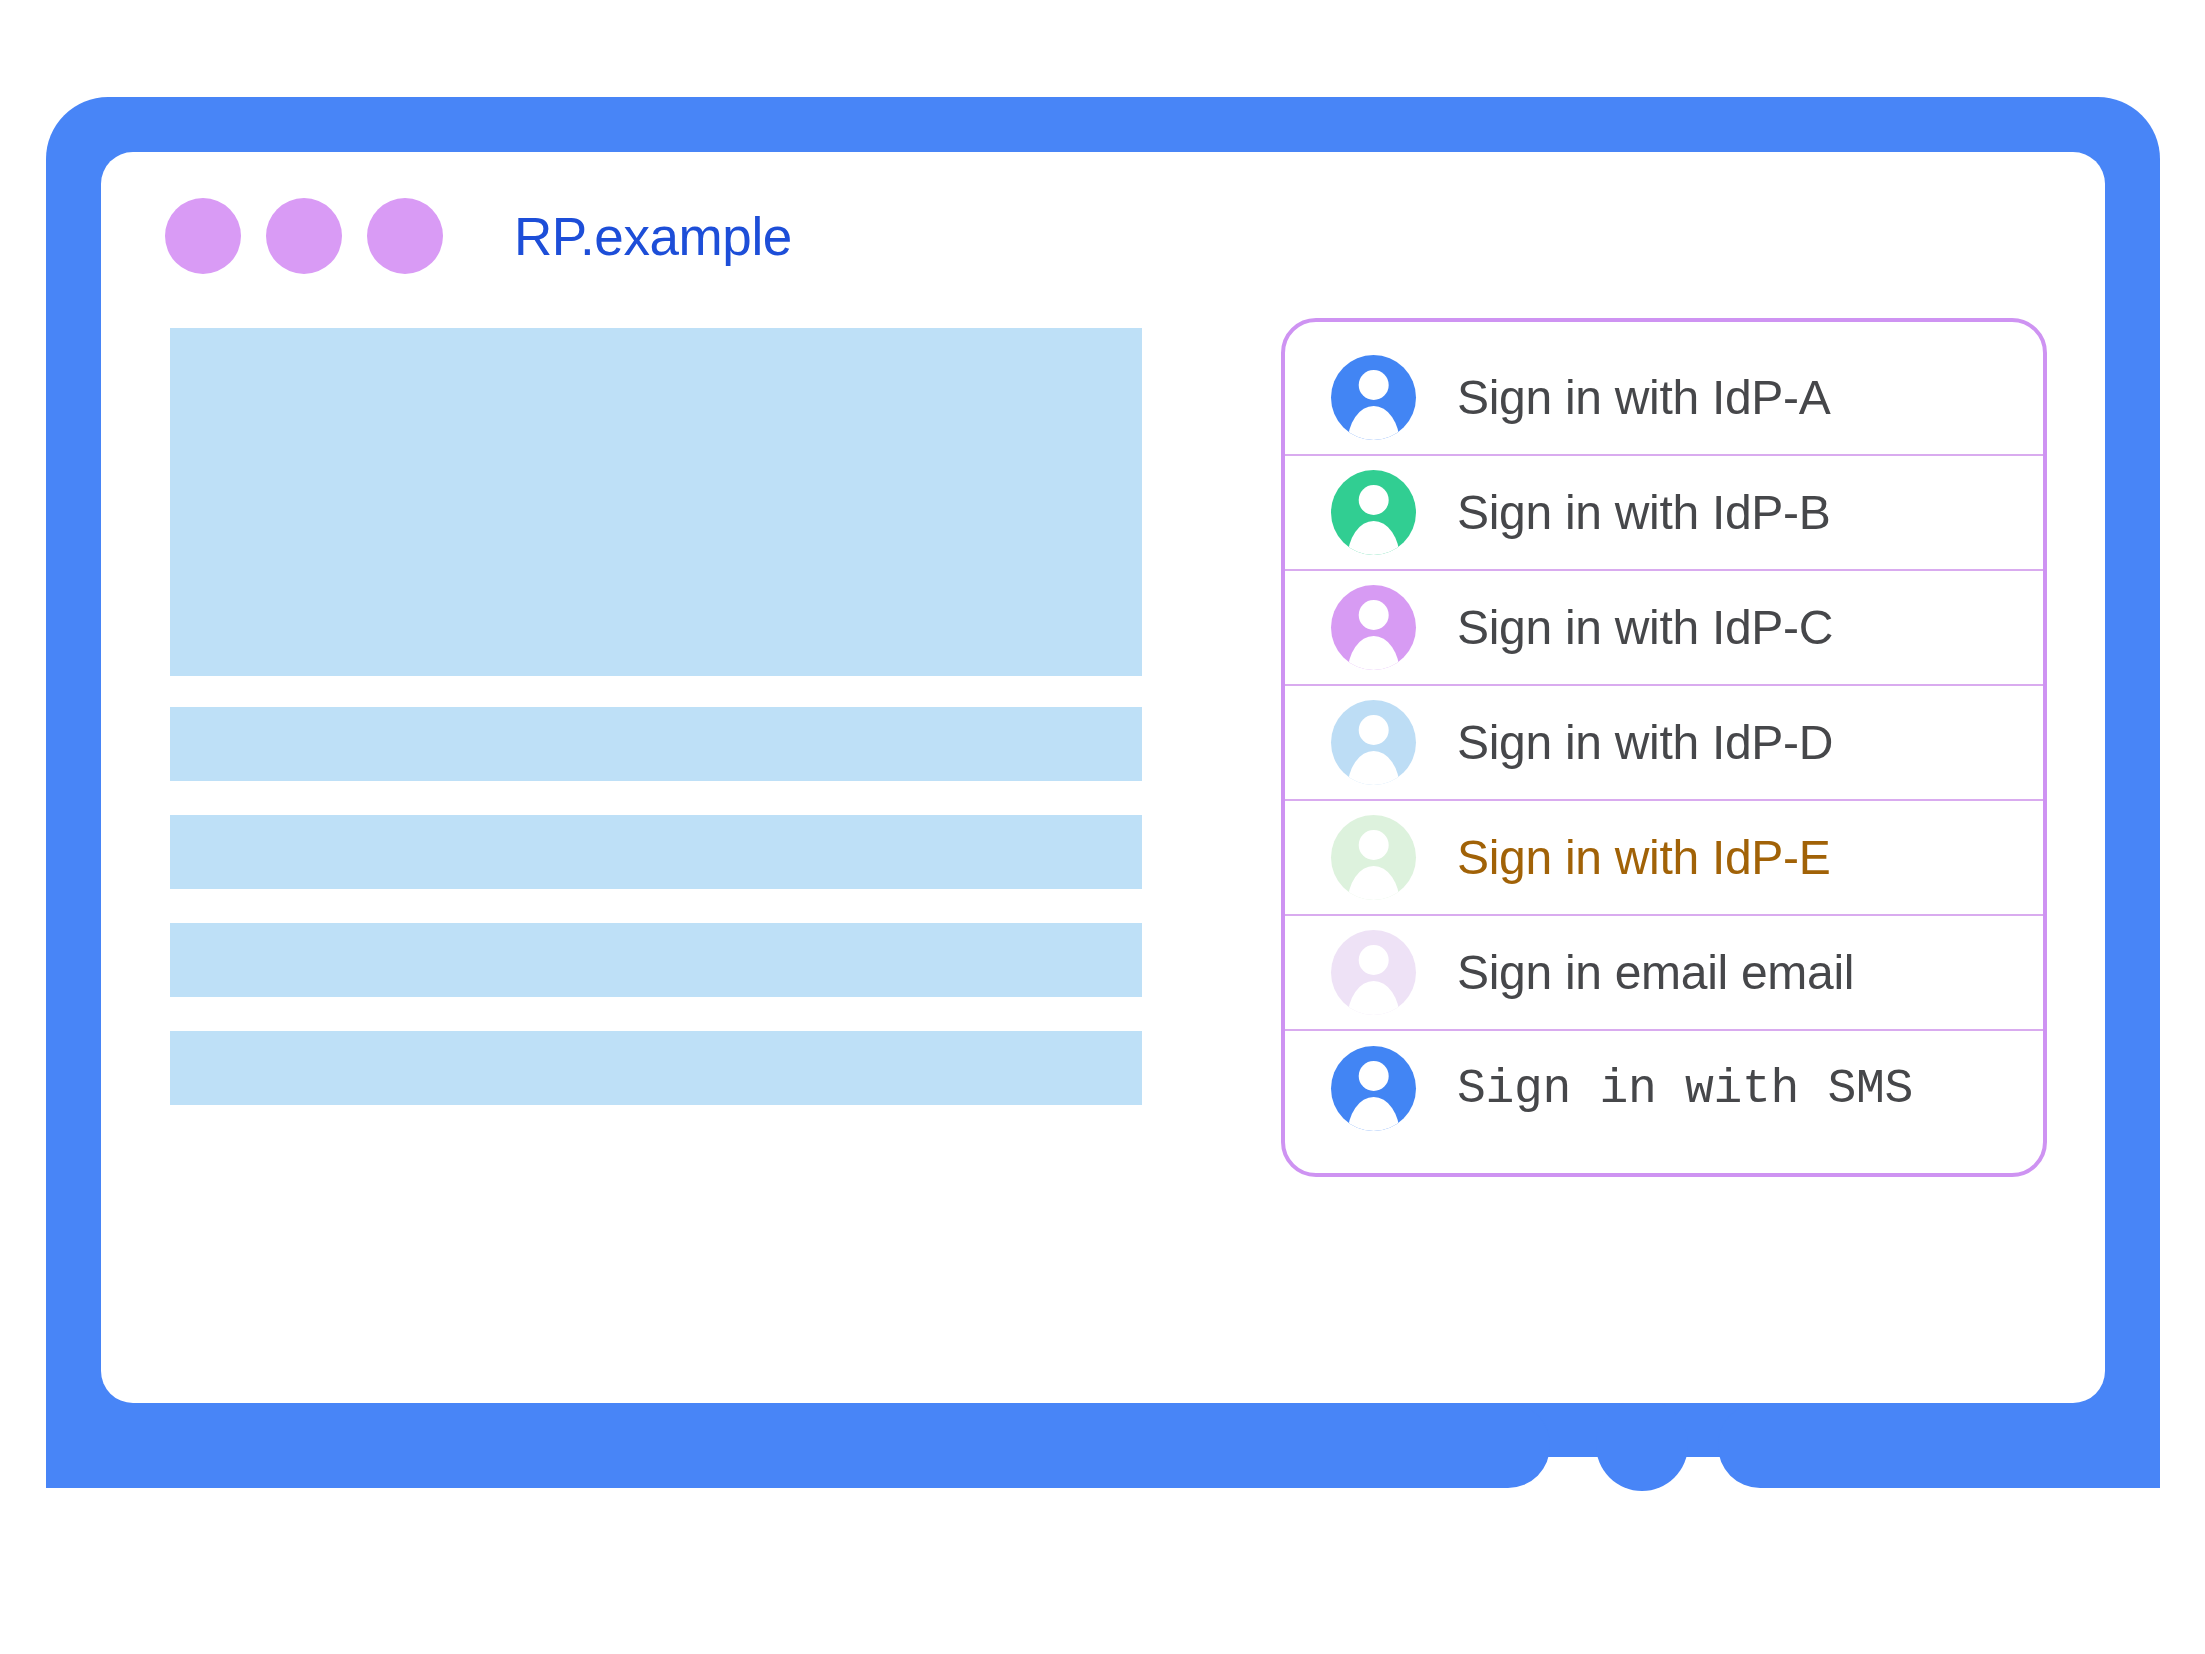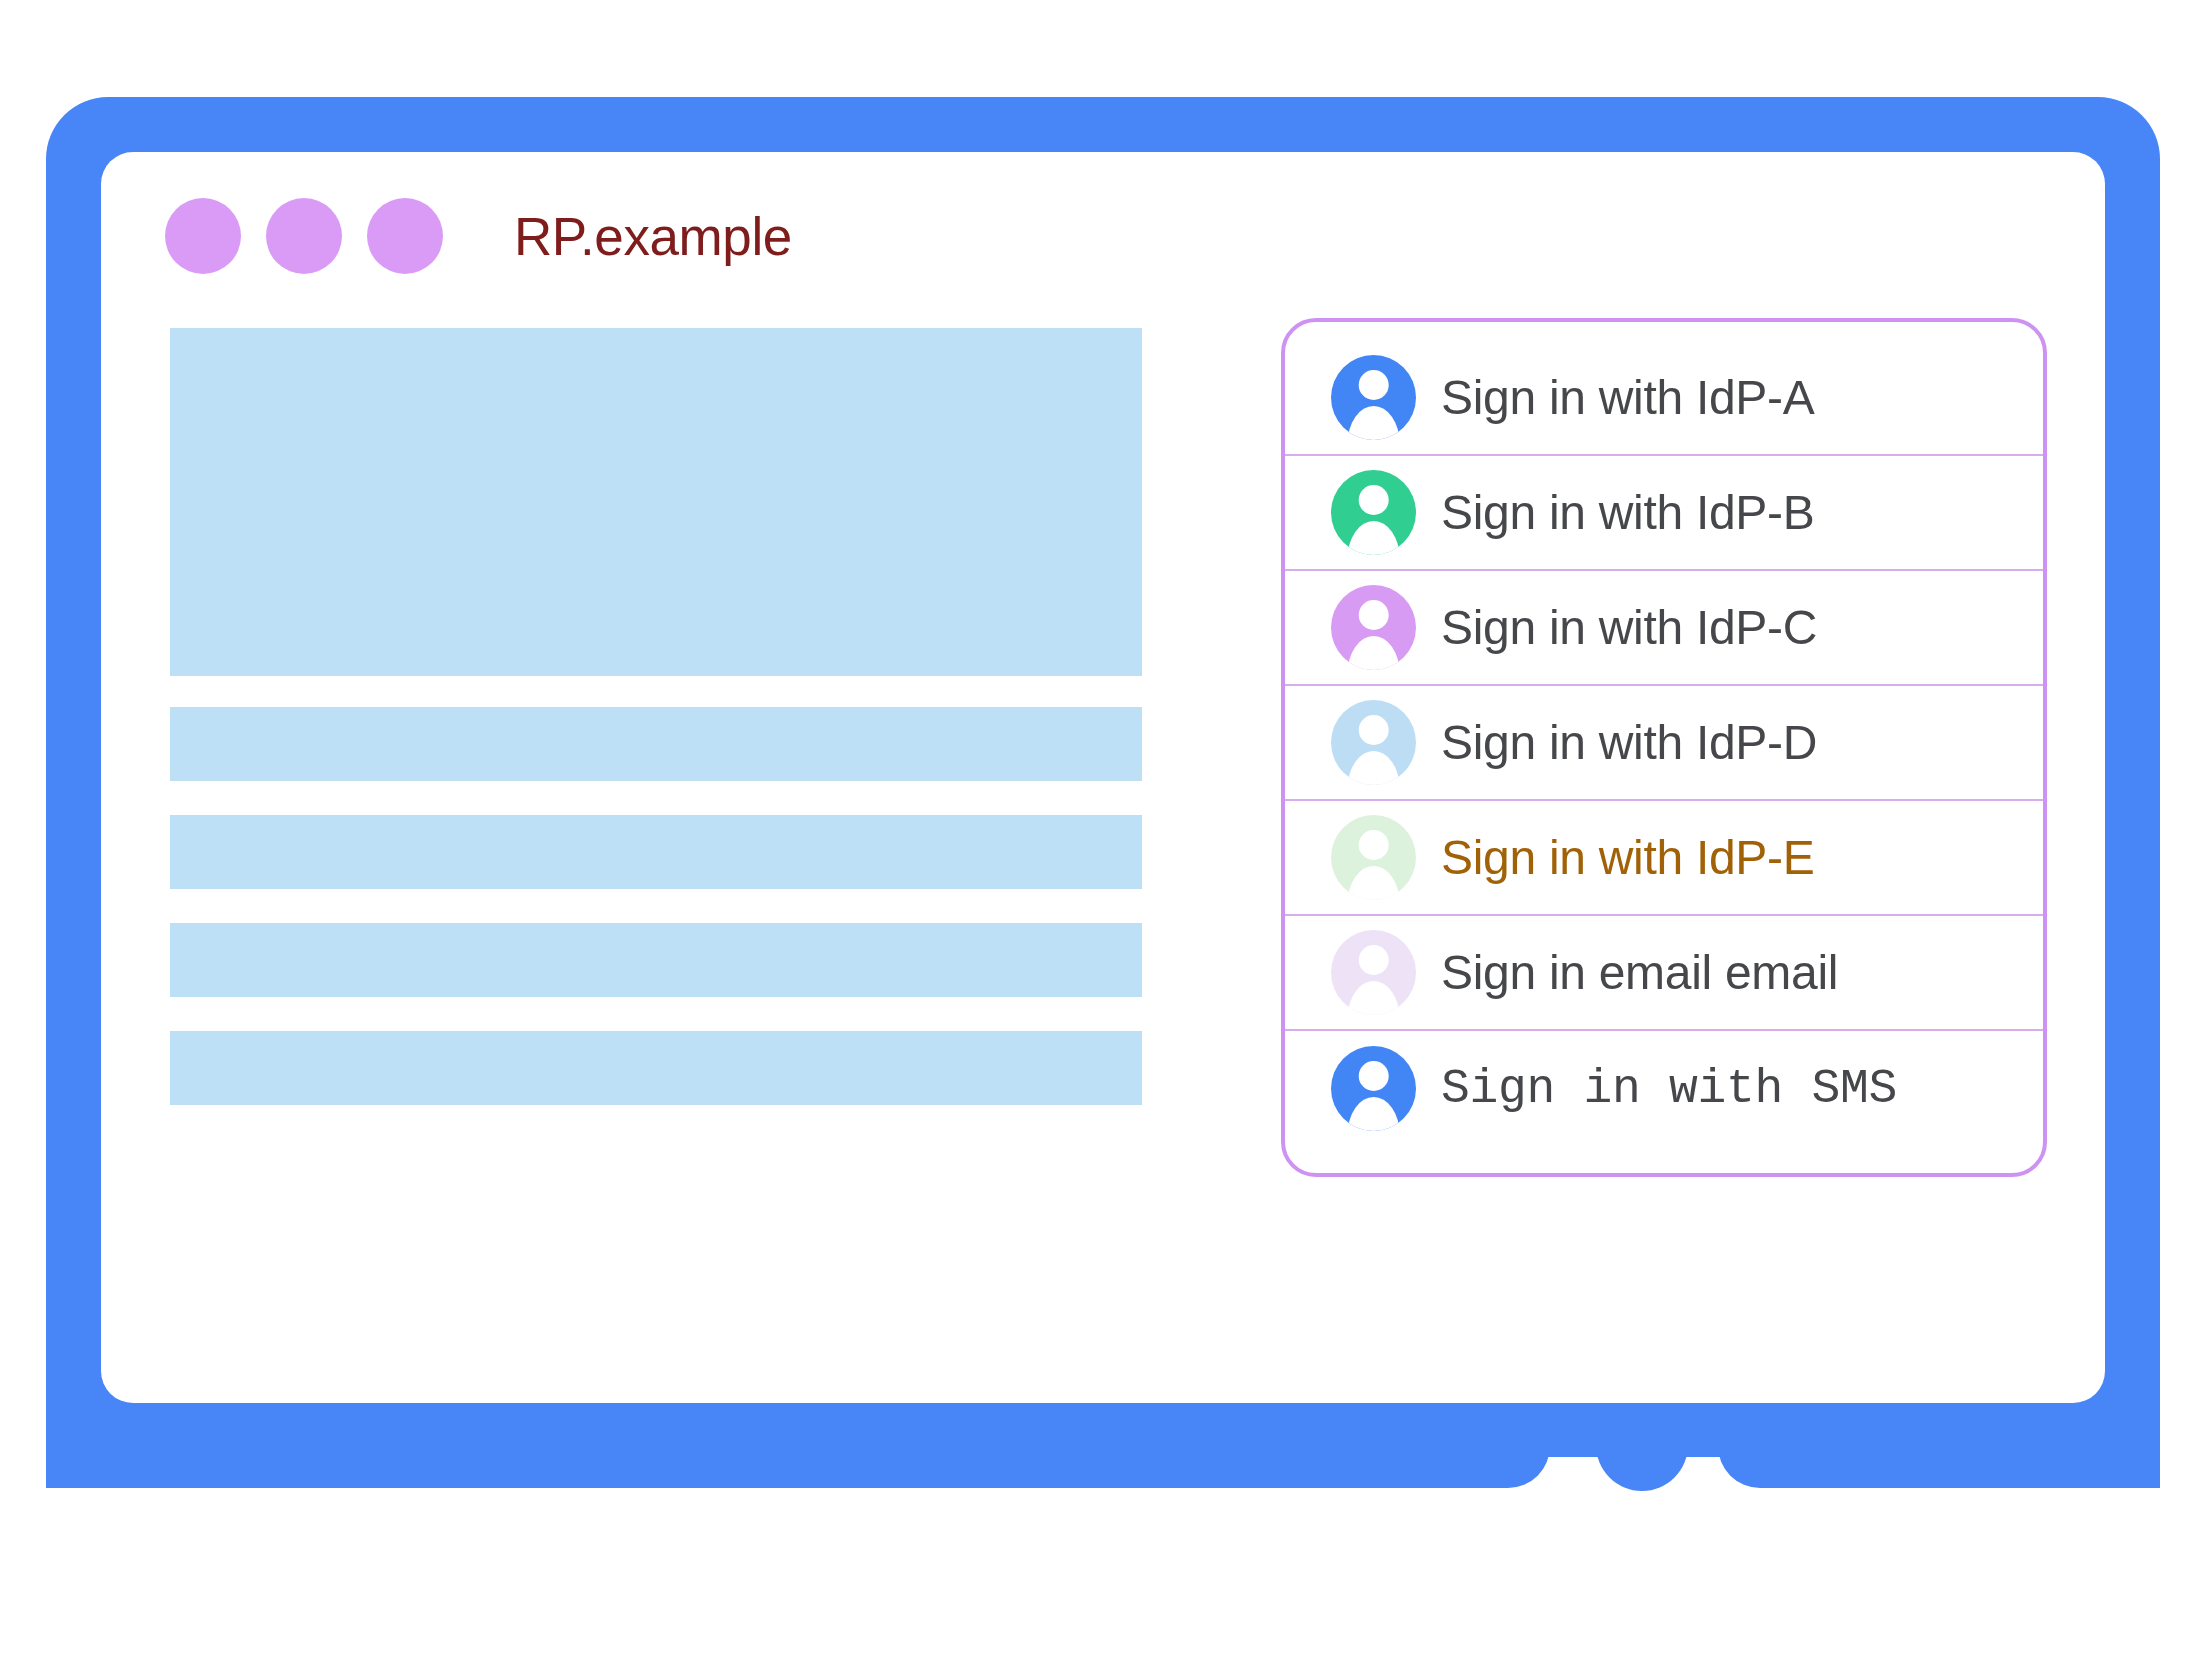--- a/index.html
+++ b/index.html
@@ -112,21 +112,21 @@
   }
   .dot {
     width: 76px;
     height: 76px;
     border-radius: 50%;
     background: #D99BF5;
   }
   .tab-title {
     margin-left: 71px;
     font-size: 53px;
-    color: #7f1d1d;
+    color: #1d4ed8;
     letter-spacing: -0.4px;
     white-space: nowrap;
   }
 
   
   .content-col {
     position: absolute;
     left: 69px;
     top: 176px;
     width: 972px;
@@ -186,21 +186,21 @@
     position: absolute;
     left: 50%;
     top: 59%;
     transform: translateX(-50%);
     width: 62%;
     height: 62%;
     border-radius: 50% 50% 0 0 / 72% 72% 0 0;
     background: #ffffff;
   }
   .idp-label {
-    margin-left: 25px;
+    margin-left: 41px;
     font-size: 48px;
     color: #46474A;
     white-space: nowrap;
     letter-spacing: -0.3px;
   }
 </style>
 </head>
 <body>
 
 <div id="device">

